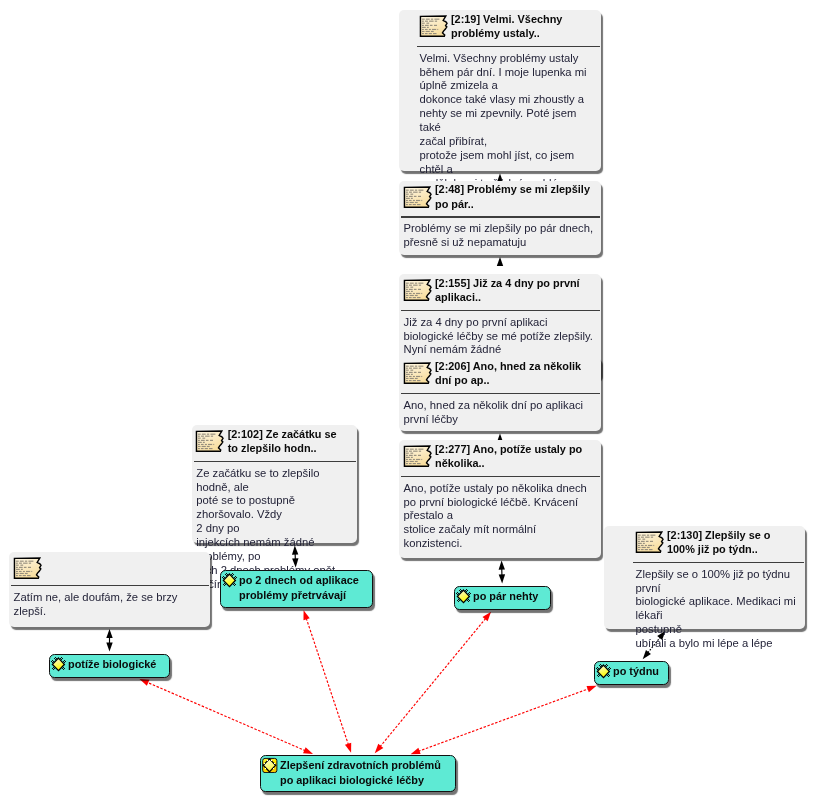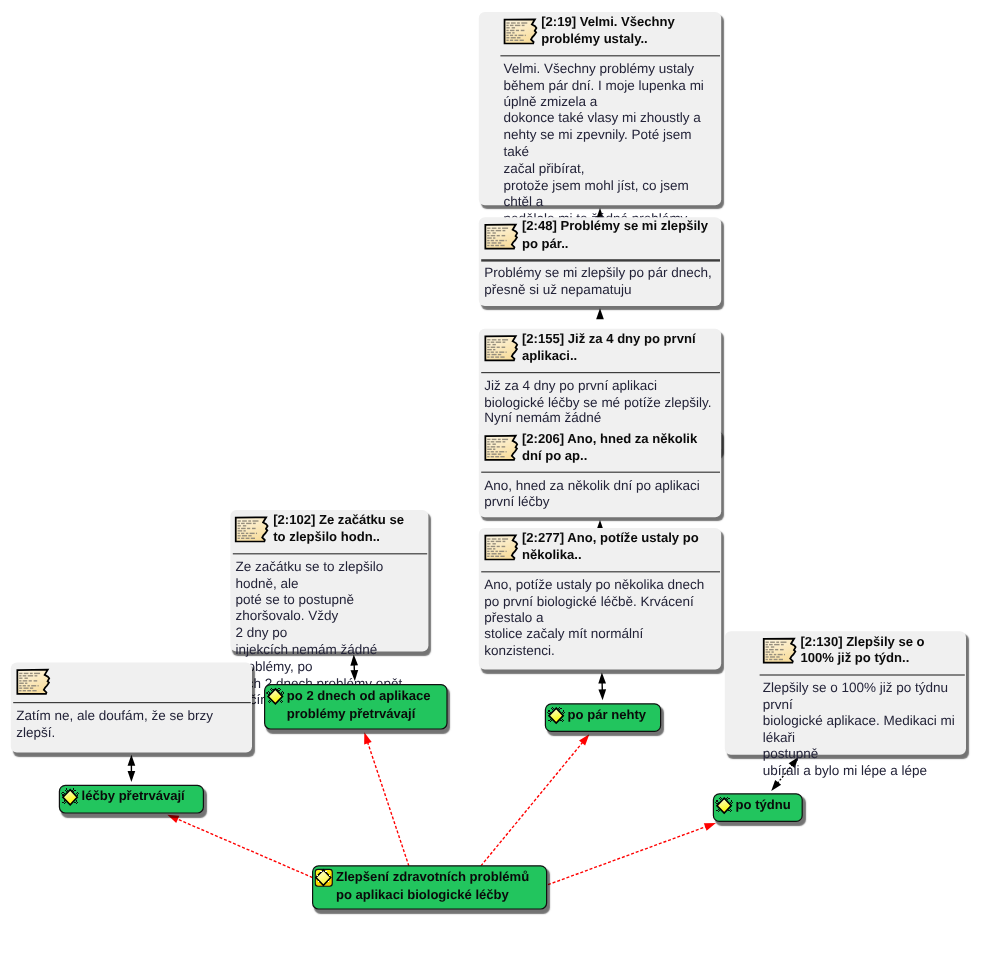--- a/index.html
+++ b/index.html
@@ -11,21 +11,21 @@
   #links{position:absolute;left:0;top:0;width:819px;height:802px;pointer-events:none;}
 
   .memo{position:absolute;background:#f0f0f0;border-radius:5px;box-sizing:border-box;
         box-shadow:2px 3px 1px rgba(0,0,0,0.55);}
   .memo-head{display:flex;align-items:flex-start;padding:1.7px 9.5px 2px 2.1px;}
   .memo-head .ico{flex:0 0 auto;margin-right:2.3px;margin-top:2.8px;margin-left:0.6px;line-height:0;}
   .memo-title{font-weight:bold;font-size:10.9px;line-height:14.7px;color:#0a0a0a;}
   .memo-sep{height:1.2px;background:#3d3d3d;margin:2.8px 1.2px 0 2.2px;}
   .memo-body{font-size:11.25px;line-height:13.92px;color:#232338;padding:4.5px 5px 4px 4.6px;white-space:pre-line;}
 
-  .code{position:absolute;background:#22c55e;border:1.2px solid #111;border-radius:5.5px;
+  .code{position:absolute;background:#5eead4;border:1.2px solid #111;border-radius:5.5px;
         display:flex;align-items:flex-start;box-sizing:border-box;
         box-shadow:2px 3px 1px rgba(0,0,0,0.55);}
   .code .ico{flex:0 0 auto;line-height:0;margin-top:-1px;margin-left:0.2px;}
   .code-label{font-weight:bold;font-size:10.9px;line-height:14.8px;color:#0a0a0a;white-space:pre;text-align:left;}
 </style>
 </head>
 <body>
 
 <svg id="links">
     <g>
@@ -608,21 +608,21 @@
             <rect x="3" y="12" width="1" height="1"></rect>
             <rect x="2" y="13" width="1" height="1"></rect>
             <rect x="1" y="12" width="1" height="1"></rect>
   <rect x="12" y="11" width="1" height="1"></rect>
             <rect x="13" y="12" width="1" height="1"></rect>
             <rect x="12" y="13" width="1" height="1"></rect>
             <rect x="11" y="12" width="1" height="1"></rect>
  </g>
  <path d="M7.5 2.1 L13.35 8.4 L7.5 14.6 L1.45 8.4 Z" fill="url(#cg)" stroke="#000" stroke-width="1.35" shape-rendering="auto"></path>
 </svg></span>
-    <span class="code-label" style="margin-left:2px">léčby přetrvávají</span>
+    <span class="code-label" style="margin-left:2px">potíže biologické</span>
     </div>
     <div class="code" style="left: 594px; top: 661px; width: 75px; height: 24px; padding: 2px 7px 0px 0.8px;">
       <span class="ico"><svg width="15" height="16" viewBox="0 0 15 16" shape-rendering="crispEdges">
  <defs>
             <linearGradient id="cg" x1="0.2" y1="0" x2="0.55" y2="1">
    <stop offset="0" stop-color="#fdfde0"></stop>
               <stop offset="0.35" stop-color="#fbfb8c"></stop>
               <stop offset="0.72" stop-color="#fbfb30"></stop>
               <stop offset="1" stop-color="#ffee00"></stop>
  </linearGradient>
@@ -654,21 +654,21 @@
             <rect x="1" y="12" width="1" height="1"></rect>
   <rect x="12" y="11" width="1" height="1"></rect>
             <rect x="13" y="12" width="1" height="1"></rect>
             <rect x="12" y="13" width="1" height="1"></rect>
             <rect x="11" y="12" width="1" height="1"></rect>
  </g>
  <path d="M7.5 2.1 L13.35 8.4 L7.5 14.6 L1.45 8.4 Z" fill="url(#cg)" stroke="#000" stroke-width="1.35" shape-rendering="auto"></path>
 </svg></span>
     <span class="code-label" style="margin-left:2px">po týdnu</span>
     </div>
-    <div class="code" style="left: 260px; top: 721px; width: 196px; height: 37px; padding: 2px 7px 0px 0.8px;">
+    <div class="code" style="left: 260px; top: 755px; width: 196px; height: 37px; padding: 2px 7px 0px 0.8px;">
       <span class="ico"><svg width="16" height="16" viewBox="0 0 16 16" shape-rendering="crispEdges">
  <defs>
             <linearGradient id="sg" x1="0.1" y1="0" x2="0.5" y2="1">
    <stop offset="0" stop-color="#fff83c"></stop>
               <stop offset="0.45" stop-color="#ffe800"></stop>
               <stop offset="1" stop-color="#f7c900"></stop>
  </linearGradient>
  <linearGradient id="sg2" x1="0.15" y1="0" x2="0.55" y2="1">
    <stop offset="0" stop-color="#ffffe8"></stop>
               <stop offset="0.45" stop-color="#fdfd93"></stop>

